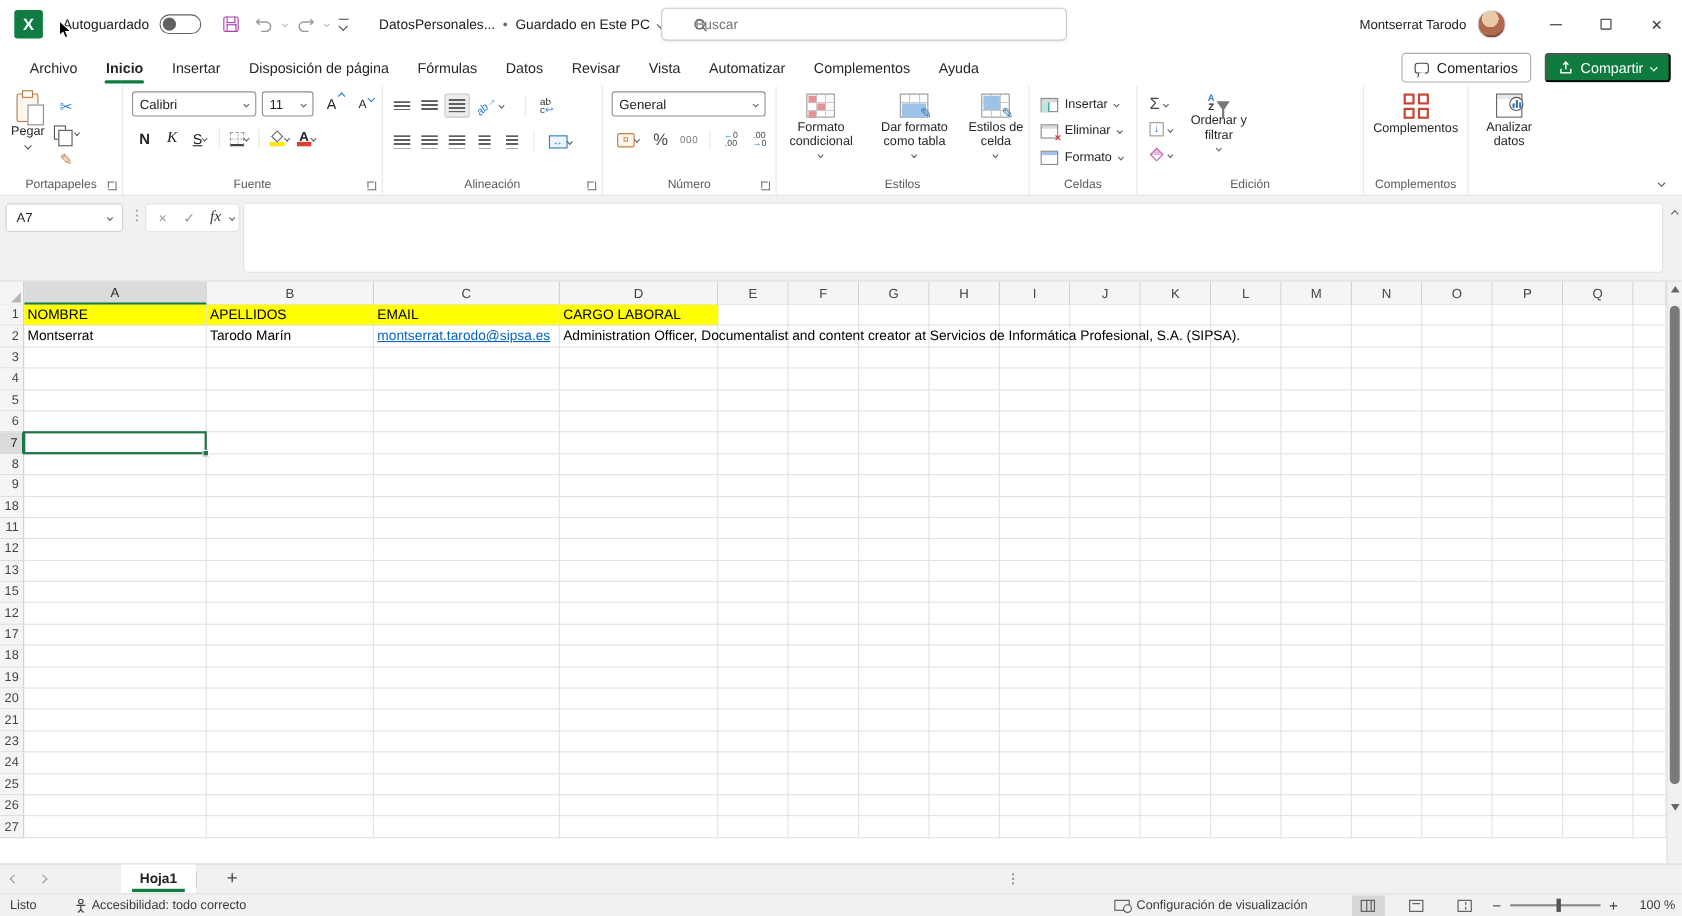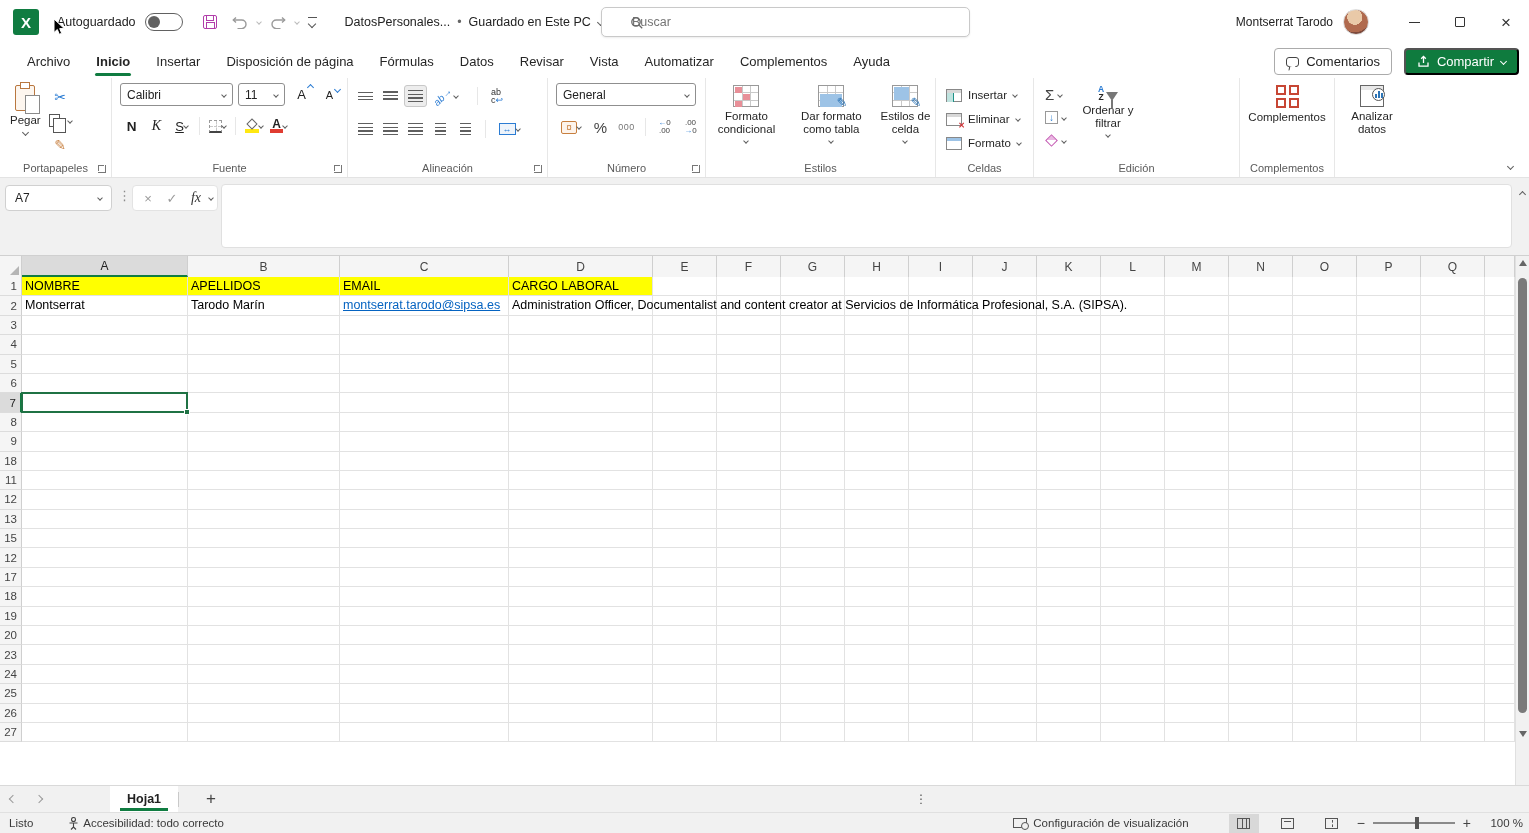--- a/index.html
+++ b/index.html
@@ -989,20 +989,41 @@
           <div class="cell" style="width: 64px;"></div>
           <div class="cell" style="width: 64px;"></div>
           <div class="cell" style="width: 64px;"></div>
           <div class="cell" style="width: 64px;"></div>
           <div class="cell" style="width: 64px;"></div>
           <div class="cell" style="width: 64px;"></div>
           <div class="cell" style="width: 64px;"></div>
           <div class="cell" style="width: 30px;"></div>
         </div>
         <div class="g-r">
+          <div class="rowh">21</div>
+          <div class="cell" style="width: 166px;"></div>
+          <div class="cell" style="width: 152px;"></div>
+          <div class="cell" style="width: 169px;"></div>
+          <div class="cell" style="width: 144px;"></div>
+          <div class="cell" style="width: 64px;"></div>
+          <div class="cell" style="width: 64px;"></div>
+          <div class="cell" style="width: 64px;"></div>
+          <div class="cell" style="width: 64px;"></div>
+          <div class="cell" style="width: 64px;"></div>
+          <div class="cell" style="width: 64px;"></div>
+          <div class="cell" style="width: 64px;"></div>
+          <div class="cell" style="width: 64px;"></div>
+          <div class="cell" style="width: 64px;"></div>
+          <div class="cell" style="width: 64px;"></div>
+          <div class="cell" style="width: 64px;"></div>
+          <div class="cell" style="width: 64px;"></div>
+          <div class="cell" style="width: 64px;"></div>
+          <div class="cell" style="width: 30px;"></div>
+        </div>
+        <div class="g-r">
           <div class="rowh">23</div>
           <div class="cell" style="width: 166px;"></div>
           <div class="cell" style="width: 152px;"></div>
           <div class="cell" style="width: 169px;"></div>
           <div class="cell" style="width: 144px;"></div>
           <div class="cell" style="width: 64px;"></div>
           <div class="cell" style="width: 64px;"></div>
           <div class="cell" style="width: 64px;"></div>
           <div class="cell" style="width: 64px;"></div>
           <div class="cell" style="width: 64px;"></div>

